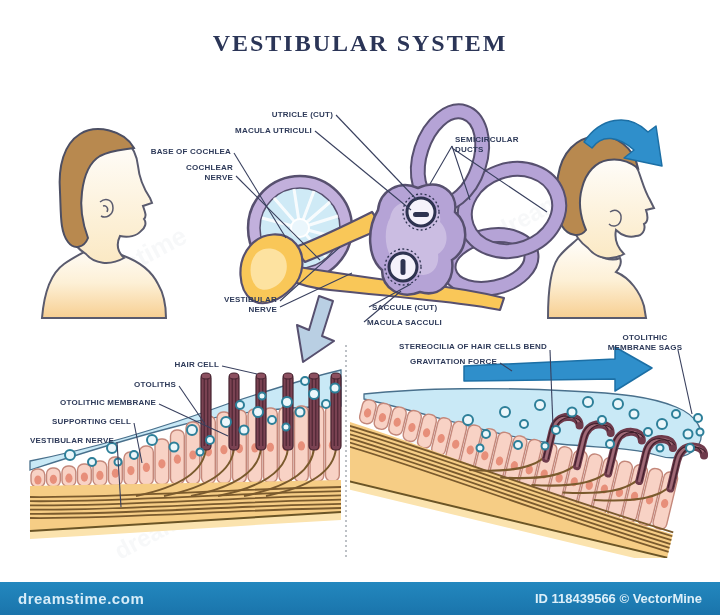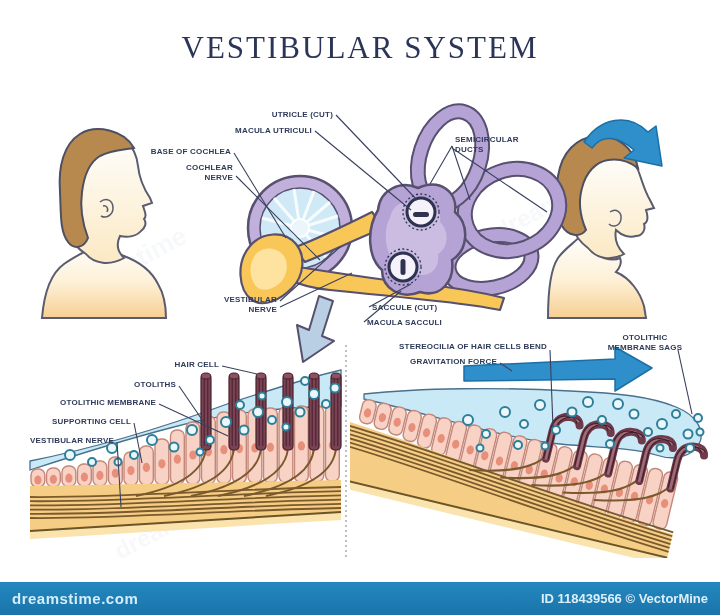--- a/index.html
+++ b/index.html
@@ -1,24 +1,24 @@
 <!DOCTYPE html>
 <html><head>
 <meta charset="utf-8">
 <style>
   html,body{margin:0;padding:0;background:#fff;}
   #stage{position:relative;width:720px;height:615px;overflow:hidden;background:#ffffff;
          font-family:"Liberation Sans",sans-serif;}
   #title{position:absolute;top:30px;left:0;width:720px;text-align:center;
-         font-family:"Liberation Serif",serif;font-weight:normal;font-size:31px;
+         font-family:"Liberation Serif",serif;font-weight:bold;font-size:24px;
          letter-spacing:2px;color:#2b3557;}
   #footer{position:absolute;left:0;bottom:0;width:720px;height:33px;
           background:linear-gradient(#2388bf,#1a74ab);
           display:flex;align-items:center;justify-content:space-between;
-          box-sizing:border-box;padding:0 12px;}
+          box-sizing:border-box;padding:0 18px;}
   #footer .site{color:#d6ecf8;font-weight:bold;font-size:15px;letter-spacing:.5px;}
   #footer .credit{color:#dcefF9;font-weight:bold;font-size:13px;}
   svg{position:absolute;top:0;left:0;}
   .lbl{font-family:"Liberation Sans",sans-serif;font-size:8px;font-weight:bold;
        fill:#2e3a59;letter-spacing:.2px;}
   .leader{stroke:#39405e;stroke-width:1.1;fill:none;}
   .wm{fill:#7f93a6;opacity:.06;font-family:"Liberation Sans",sans-serif;font-weight:bold;}
 </style>
 </head>
 <body>

